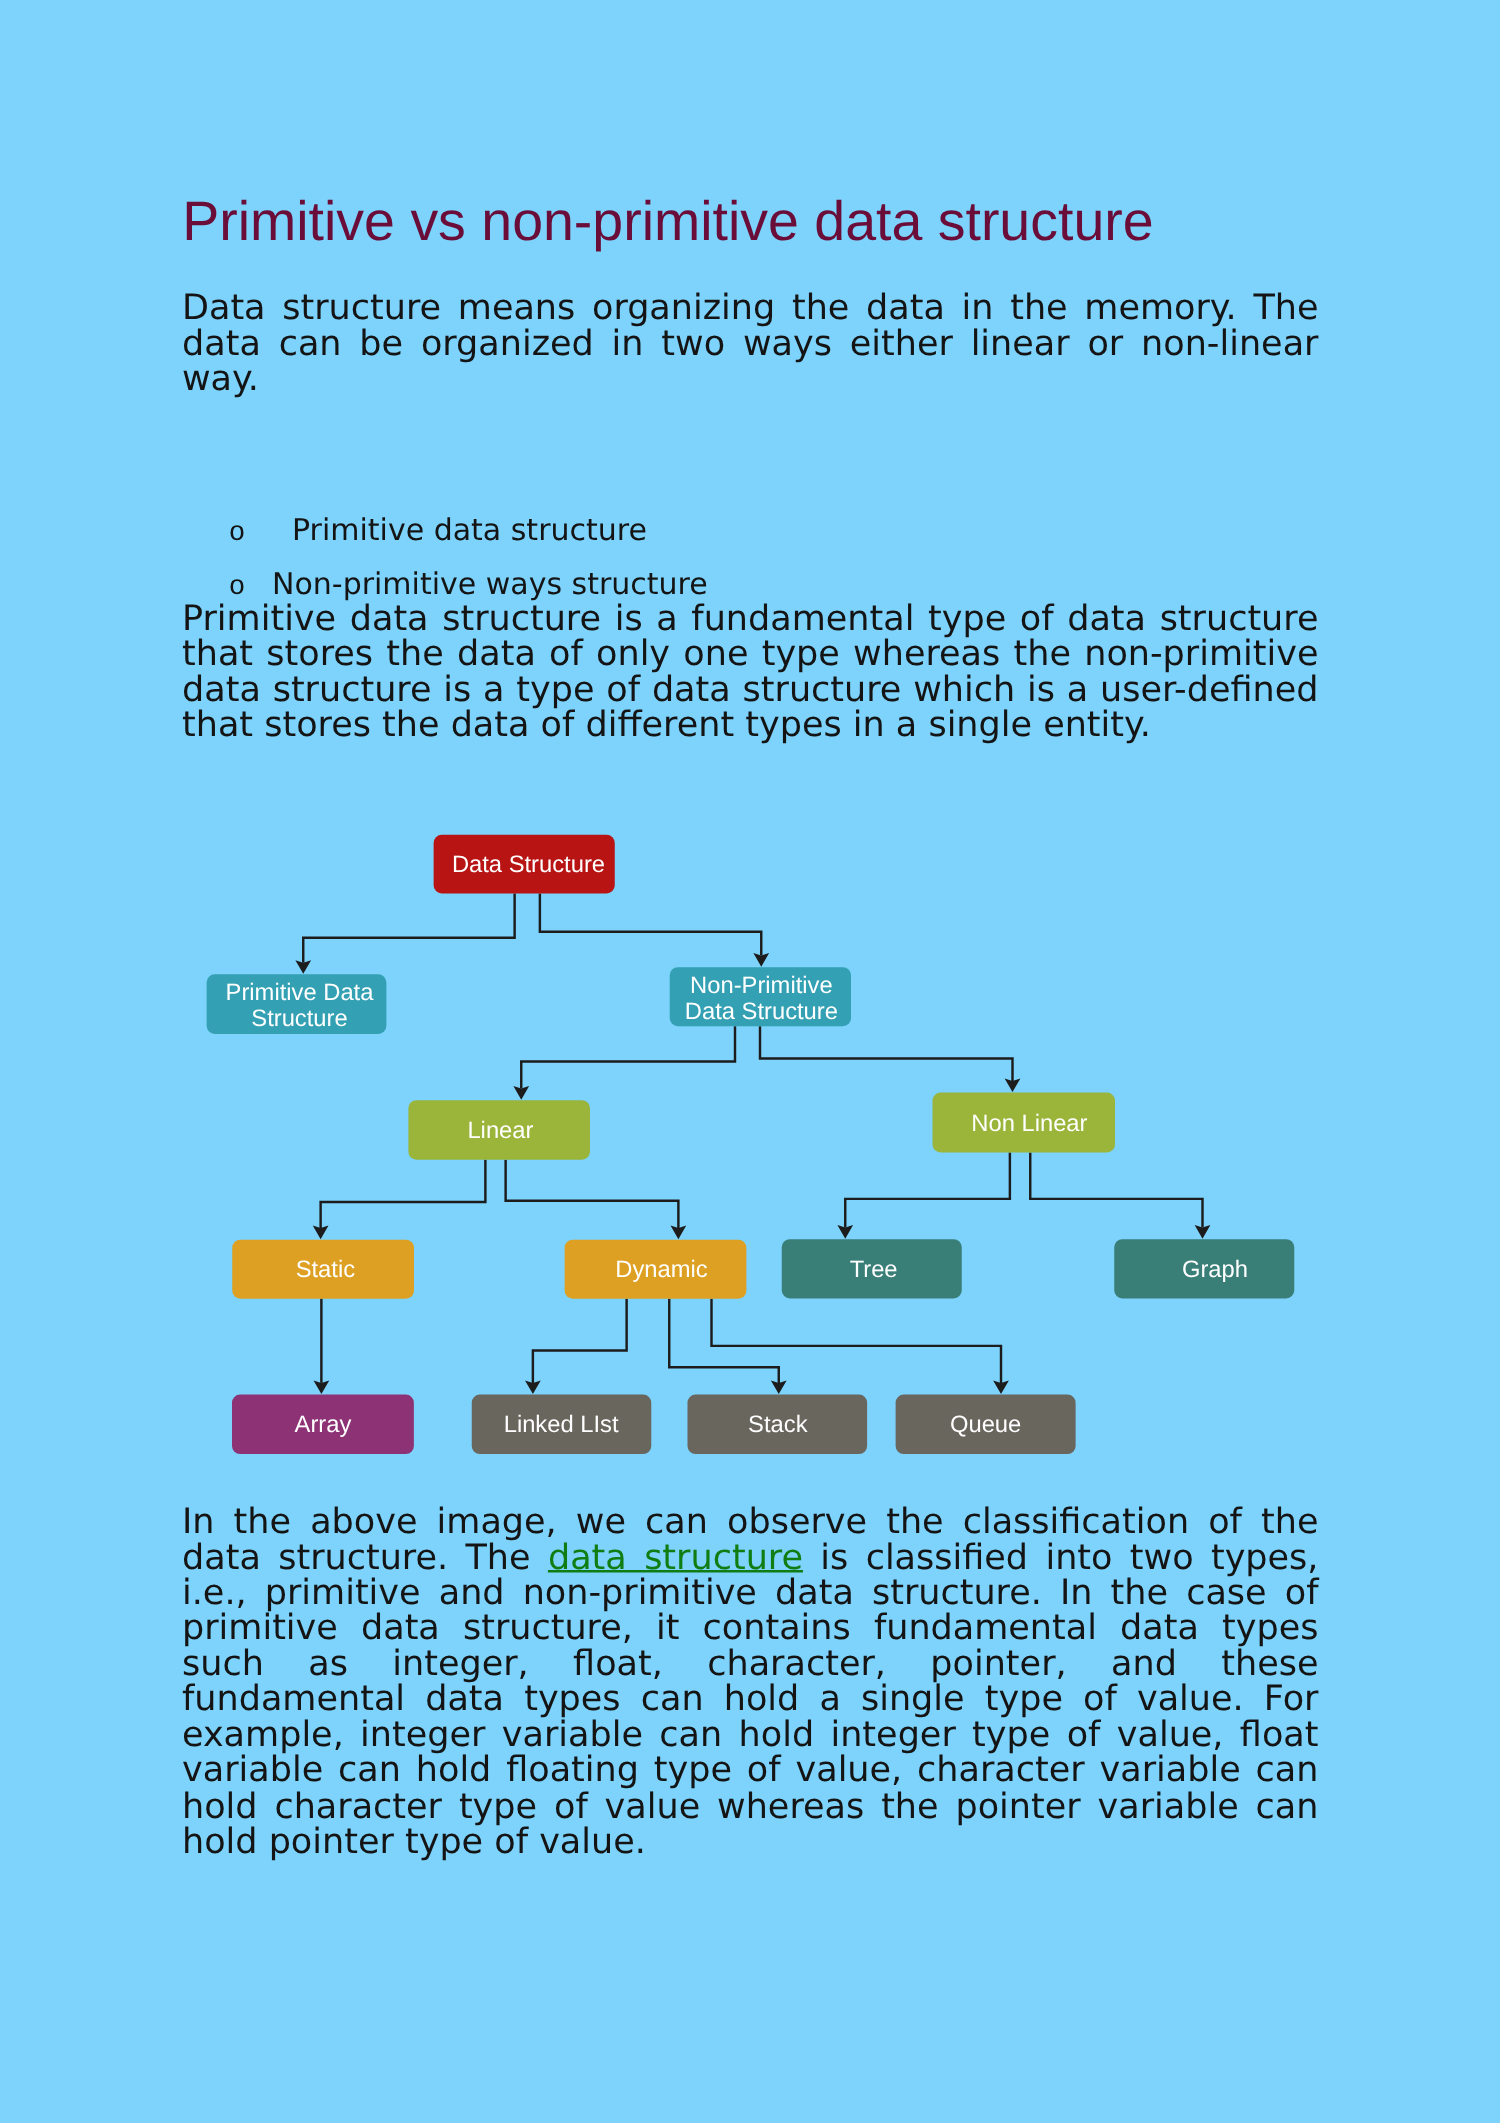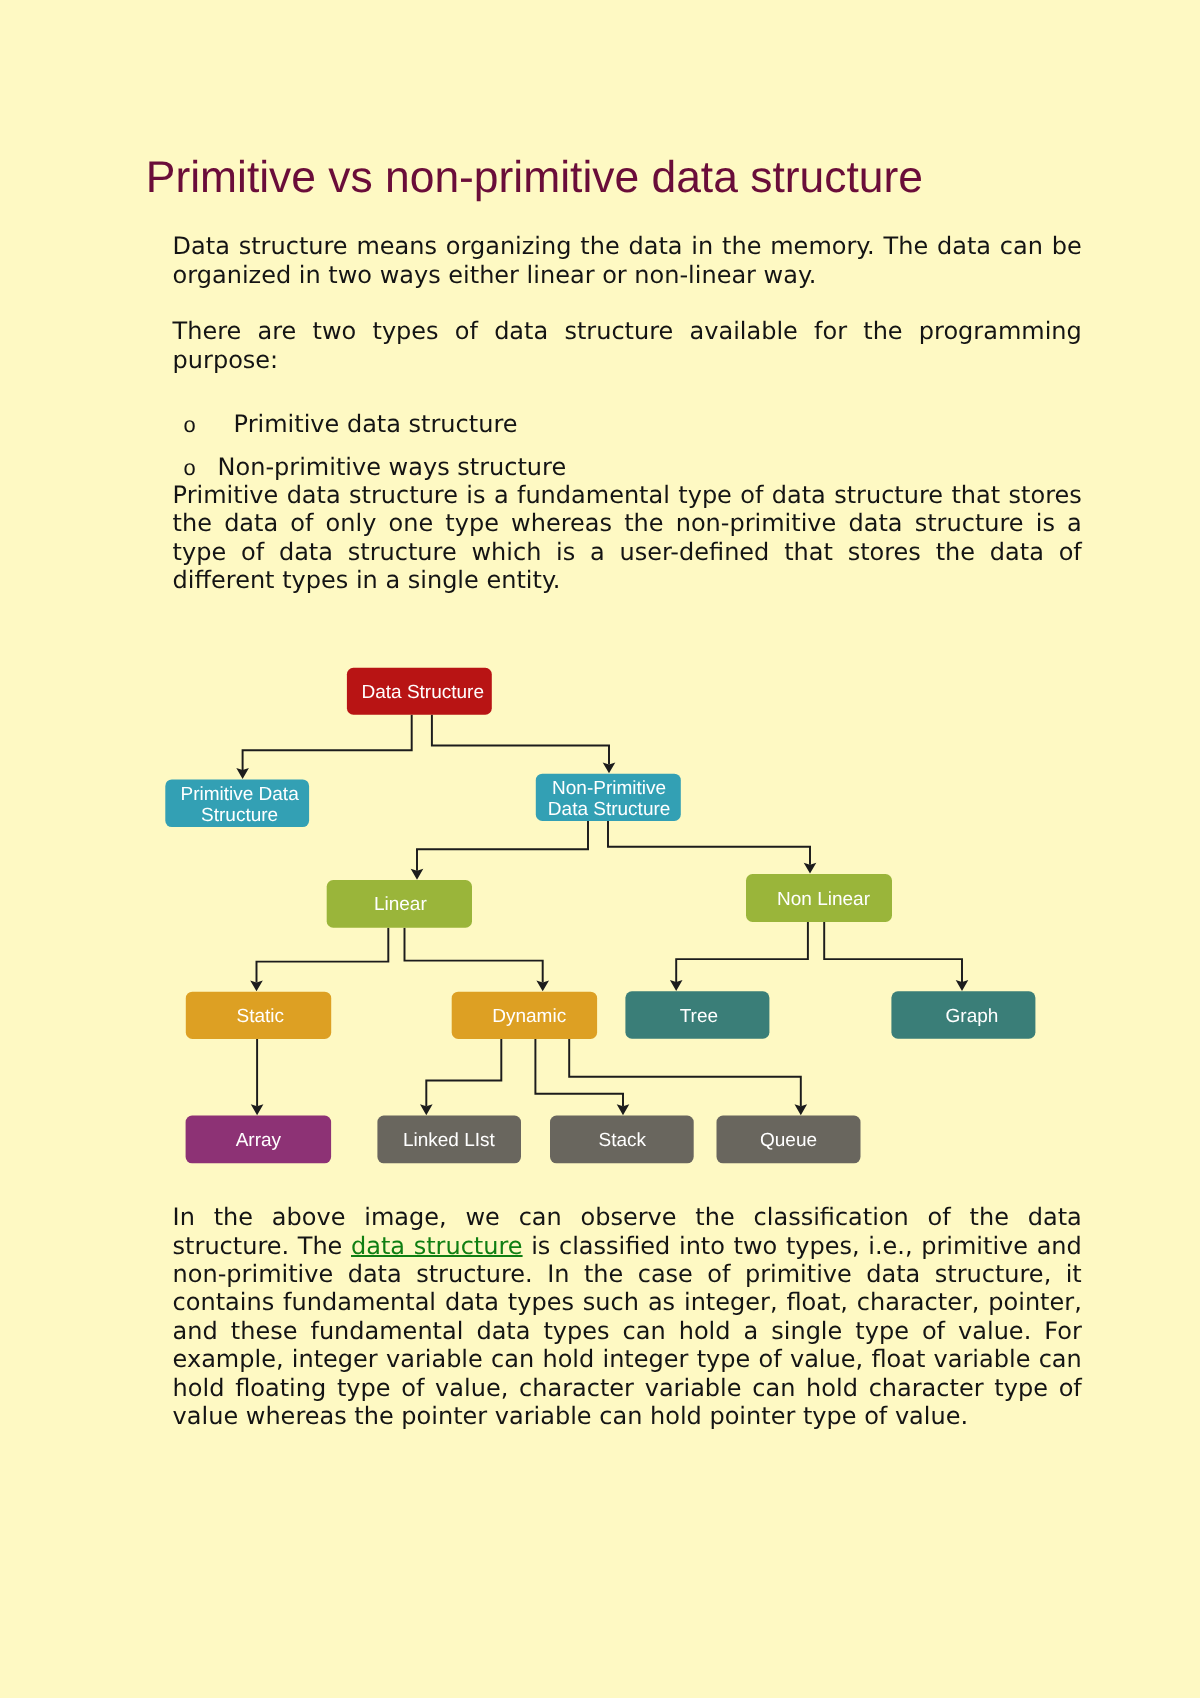--- a/index.html
+++ b/index.html
@@ -1,44 +1,43 @@
 <!DOCTYPE html>
 <html><head>
 <meta charset="utf-8">
 <title>Primitive vs non-primitive data structure</title>
 <style>
   html,body{margin:0;padding:0;background:#ffffff;}
   body{width:1200px;height:1698px;overflow:hidden;
        font-family:"DejaVu Sans",sans-serif;
        -webkit-font-smoothing:antialiased;
        text-rendering:geometricPrecision;}
-  .page{position:relative;width:1200px;height:1698px;background:#fef9c3;overflow:hidden;will-change:transform;}
+  .page{position:relative;width:1200px;height:1698px;background:#7dd3fc;overflow:hidden;will-change:transform;}
   .title{position:absolute;left:145.8px;top:152px;
          font-family:"Liberation Sans",sans-serif;font-size:44.4px;font-weight:400;
          color:#6A0D39;white-space:nowrap;line-height:52px;letter-spacing:0px;}
   .para{position:absolute;left:145.6px;width:909.2px;
-        font-size:24px;line-height:28.45px;color:#141414;text-align:justify;
-        text-justify:inter-word;margin-left:27px;}
+        font-size:28px;line-height:28.45px;color:#141414;text-align:justify;
+        text-justify:inter-word;}
   .bullet-row{position:absolute;left:145.6px;width:909.2px;font-size:24px;line-height:28.45px;color:#141414;}
   .bullet-marker{position:absolute;left:0;top:3.2px;font-family:"Liberation Mono",monospace;font-size:22px;}
   .bullet-text{position:absolute;left:0;top:0;}
   .link{color:#0F7E12;text-decoration:underline;text-underline-offset:1.2px;text-decoration-thickness:2px;}
   .diagram{position:absolute;left:0;top:0;will-change:transform;}
   .nodelabel{font-family:"Liberation Sans",sans-serif;font-size:19px;fill:#ffffff;text-anchor:middle;}
 </style>
 </head>
 <body>
 
 <div class="page">
 
   <div class="title">Primitive vs non-primitive data structure</div>
 
   <div class="para" id="para1" style="top:232.1px">Data structure means organizing the data in the memory. The data can be organized in two ways either linear or non-linear way.</div>
 
-  <div class="para" id="para2" style="top:317.2px">There are two types of data structure available for the programming purpose:</div>
 
   <div class="bullet-row" id="bullet1" style="top:410px">
     <span class="bullet-marker" style="left:37.5px">o</span>
     <span class="bullet-text" style="left:88px">Primitive data structure</span>
   </div>
   <div class="bullet-row" id="bullet2" style="top:452.8px">
     <span class="bullet-marker" style="left:37.5px">o</span>
     <span class="bullet-text" style="left:72px">Non-primitive ways structure</span>
   </div>
 

